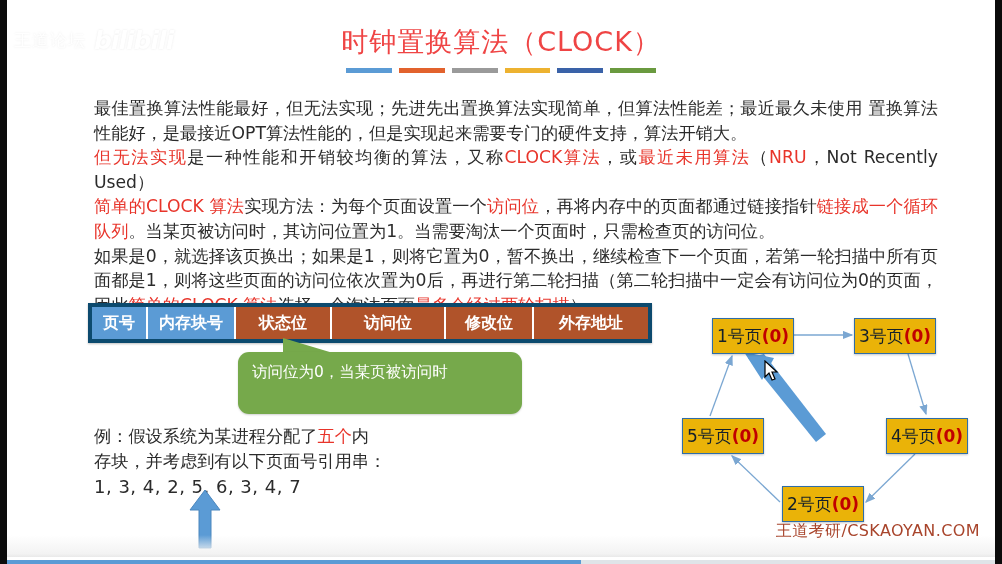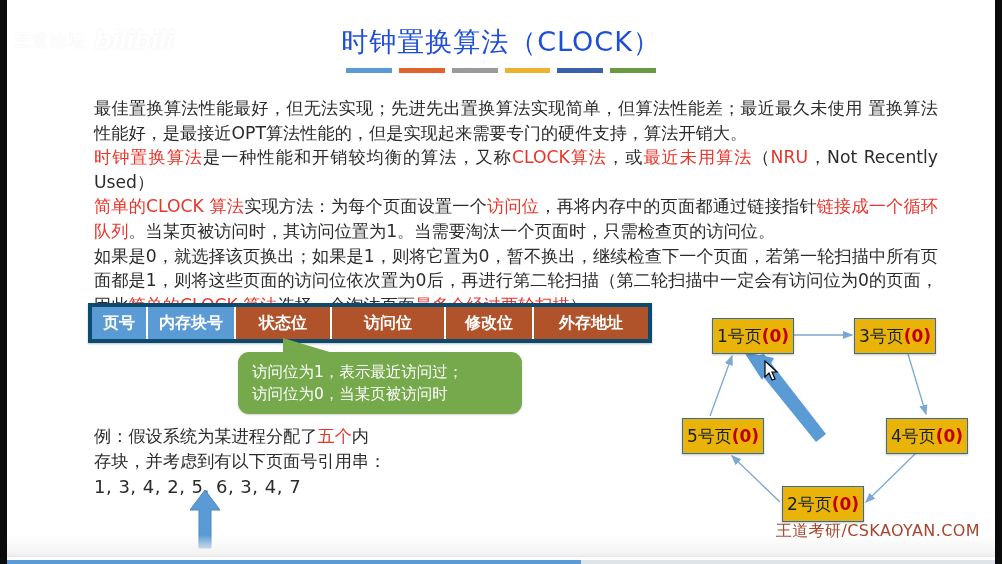--- a/index.html
+++ b/index.html
@@ -48,21 +48,21 @@
   }
   #watermark .wm-logo{
     font-size:25px;font-weight:bold;color:#ffffff;font-style:italic;
     text-shadow:0 0 2px rgba(170,170,170,.9);
     font-family:"DejaVu Sans",sans-serif;letter-spacing:-1px;
   }
 
   
   #title-block{position:absolute;left:0;right:0;top:24px;text-align:center;z-index:10;}
   #slide-title{
-    font-size:27px;color:#1d4ed8;font-weight:normal;
+    font-size:27px;color:#ef4444;font-weight:normal;
     font-family:"DejaVu Sans","Liberation Sans",sans-serif;
     letter-spacing:1px;
   }
   #title-rule{
     margin:8px auto 0;width:310px;height:5px;
     display:flex;gap:7px;justify-content:center;
   }
   #title-rule span{flex:1;height:5px;display:block;}
 
   
@@ -175,21 +175,21 @@
       <span style="background: rgb(106, 154, 63);"></span>
     </div>
   </div>
 
   <div id="body-text">
     <p>
       <span>最佳置换算法性能最好，但无法实现；先进先出置换算法实现简单，但算法性能差；最近最久未使用</span>
       <span>置换算法性能好，是最接近OPT算法性能的，但是实现起来需要专门的硬件支持，算法开销大。</span>
     </p>
     <p>
-      <span class="red">时钟置换算法</span><span>是一种性能和开销较均衡的算法，又称</span><span class="red">CLOCK算法</span><span>，或</span><span class="red">最近未用算法</span><span>（</span><span class="red">NRU</span><span>，Not Recently Used）</span>
+      <span class="red">但无法实现</span><span>是一种性能和开销较均衡的算法，又称</span><span class="red">CLOCK算法</span><span>，或</span><span class="red">最近未用算法</span><span>（</span><span class="red">NRU</span><span>，Not Recently Used）</span>
     </p>
     <p>
       <span class="red">简单的CLOCK 算法</span><span>实现方法：为每个页面设置一个</span><span class="red">访问位</span><span>，再将内存中的页面都通过链接指针</span><span class="red">链接成一个循环队列</span><span>。当某页被访问时，其访问位置为1。当需要淘汰一个页面时，只需检查页的访问位。</span>
     </p>
     <p>
       <span>如果是0，就选择该页换出；如果是1，则将它置为0，暂不换出，继续检查下一个页面，若第一轮扫描中所有页面都是1，则将这些页面的访问位依次置为0后，再进行第二轮扫描（第二轮扫描中一定会有访问位为0的页面，因此</span><span class="red">简单的CLOCK 算法</span><span>选择一个淘汰页面</span><span class="red">最多会经过两轮扫描</span><span>）</span>
     </p>
   </div>
 
   <div id="attr-table">
@@ -197,21 +197,20 @@
     <div class="cell blue" style="width: 88px;">内存块号</div>
     <div class="cell orange" style="width: 96px;">状态位</div>
     <div class="cell orange" style="width: 114px;">访问位</div>
     <div class="cell orange" style="width: 88px;">修改位</div>
     <div class="cell orange" style="width: 114px;">外存地址</div>
   </div>
 
   <div id="callout-tail"></div>
   <div id="callout">
     <div class="ctext">
-      <div>访问位为1，表示最近访问过；</div>
       <div>访问位为0，当某页被访问时</div>
     </div>
   </div>
 
   <div id="example-text">
     <p>
       <span>例：假设系统为某进程分配了</span><span class="red">五个</span><span>内</span>
     </p>
     <p>存块，并考虑到有以下页面号引用串：</p>
     <p id="ref-string">1, 3, 4, 2, 5, 6, 3, 4, 7</p>

